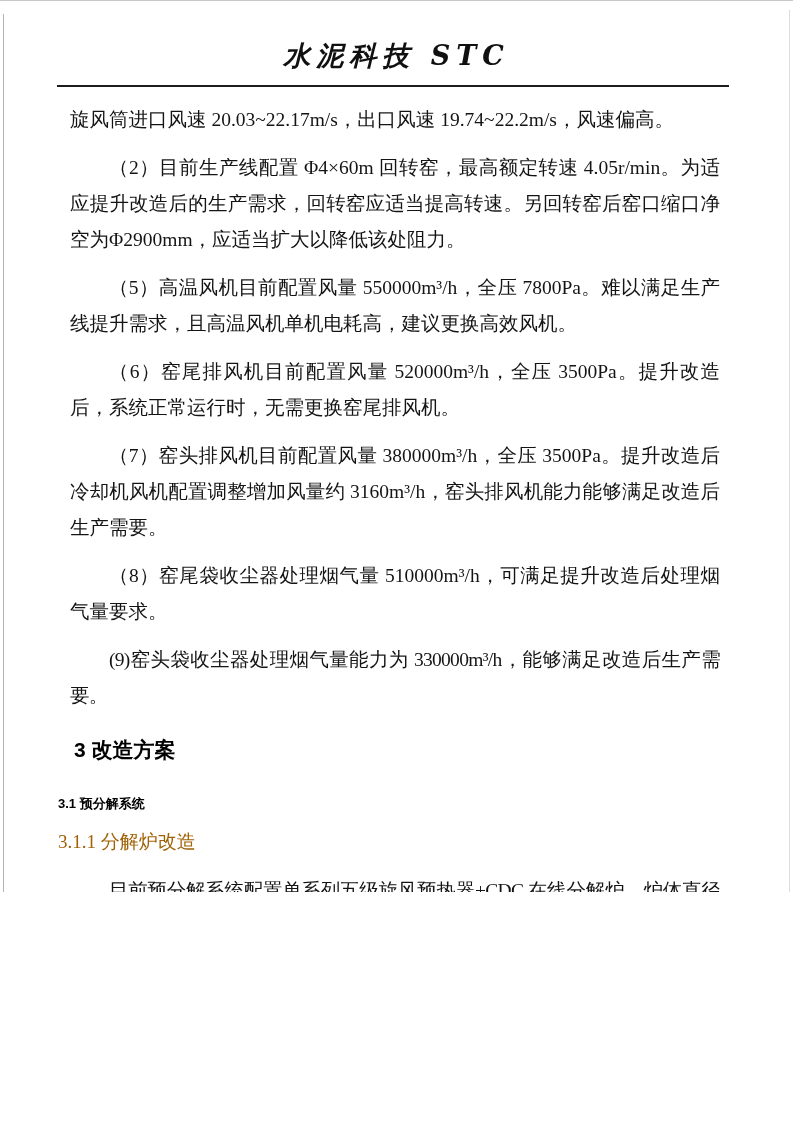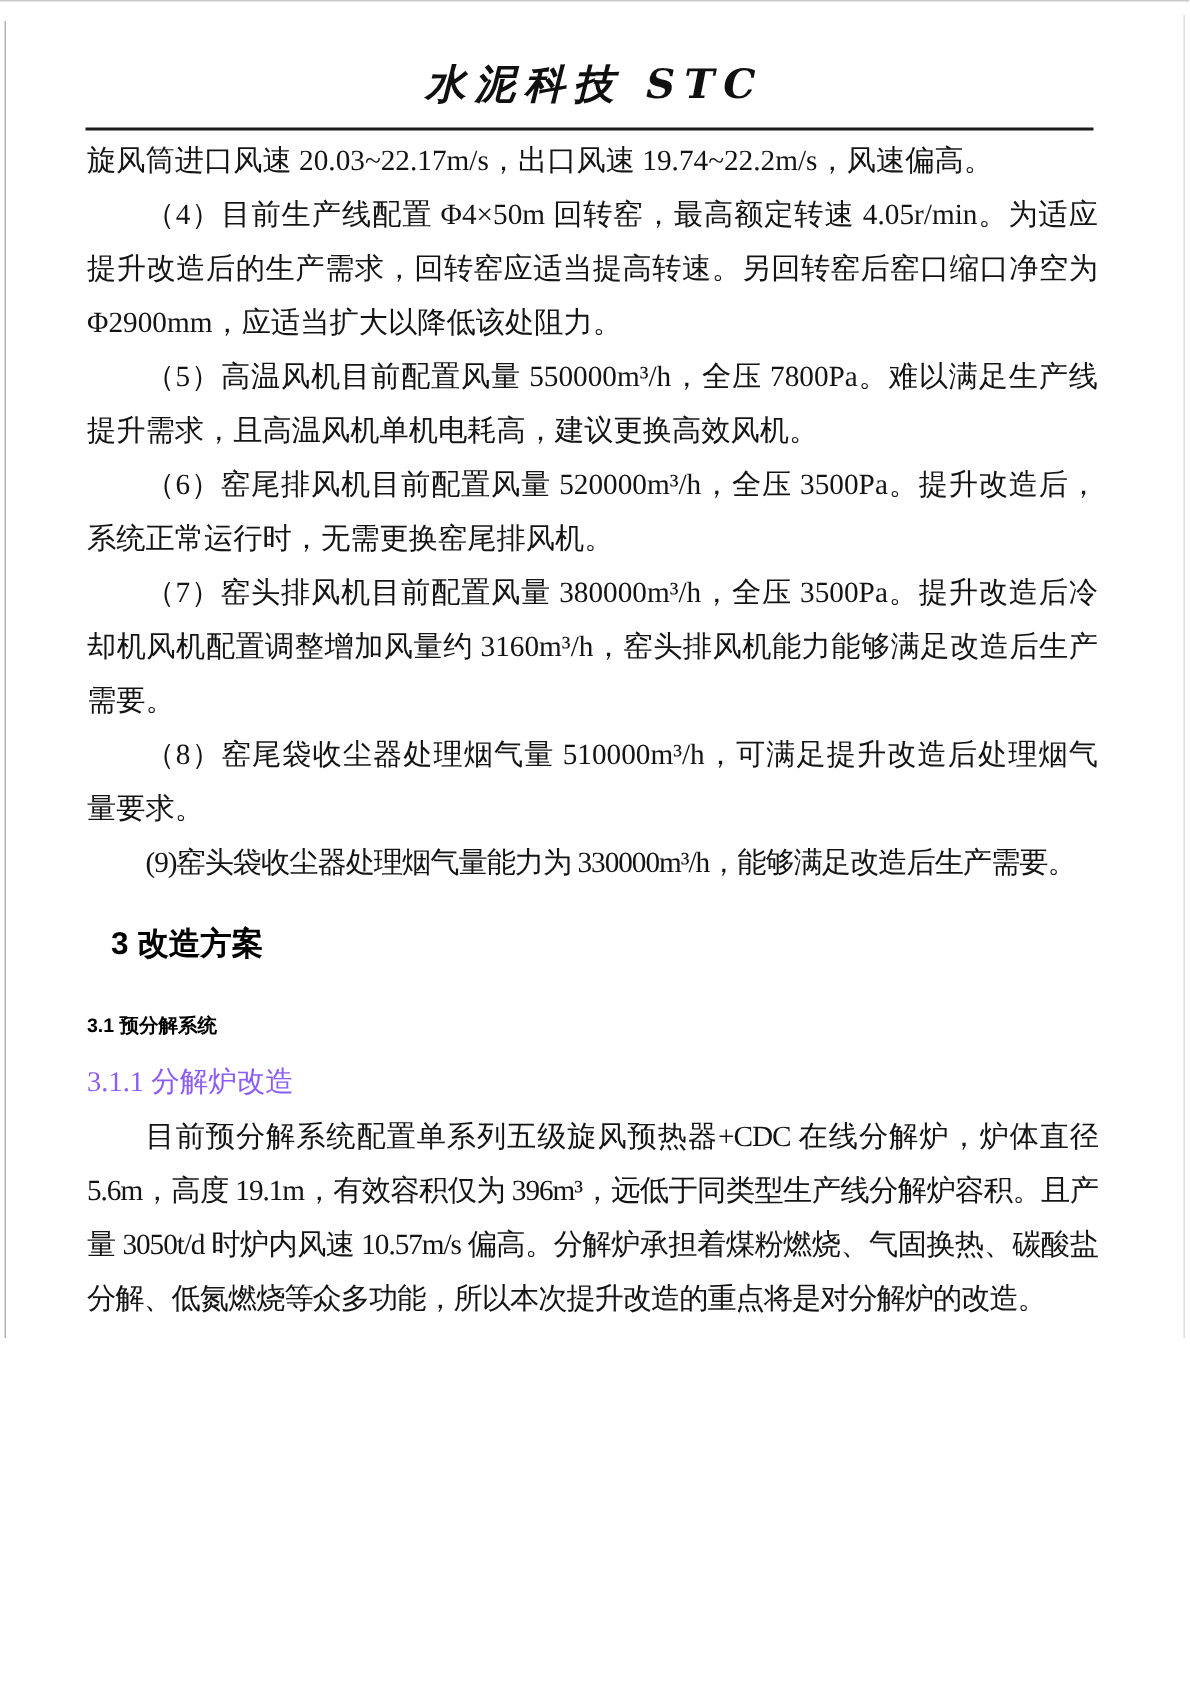--- a/index.html
+++ b/index.html
@@ -25,35 +25,35 @@
   }
   .header-rule{
     position:absolute;left:57px;top:85px;width:672px;height:2px;background:#1c1c1c;
   }
 
   .doc-body{
     position:absolute;left:58px;top:90px;width:674px;
     font-size:19.5px;line-height:36px;
     text-align:justify;text-justify:inter-ideograph;
   }
-  .doc-body p{margin:0;}
+  .doc-body p{margin:12px;}
   .doc-body p.indent{text-indent:2em;}
   .doc-body p.tight{letter-spacing:-0.7px;}
   .doc-body .h1{
     font-family:"Liberation Sans","DejaVu Sans",sans-serif;
     font-weight:bold;font-size:21px;color:#000;
     line-height:39px;margin:16px;
   }
   .doc-body .h2{
     font-family:"Liberation Sans","DejaVu Sans",sans-serif;
     font-weight:bold;font-size:13px;color:#000;
     line-height:38px;margin:0;
   }
   .doc-body .h3{
-    font-size:19px;color:#8b5cf6;
+    font-size:19px;color:#a16207;
     line-height:38px;margin:0;font-weight:normal;
   }
 
   .footer-rule{position:absolute;left:56px;top:1033px;width:680px;height:10px;}
   .footer-page-number{
     position:absolute;left:0;top:1023px;width:793px;text-align:center;
     font-family:"Liberation Sans","DejaVu Sans",sans-serif;
     font-size:14px;color:#1a1a1a;
   }
   .footer-issue{
@@ -70,21 +70,21 @@
   <div class="scan-top"></div>
   <div class="scan-left"></div>
   <div class="scan-right"></div>
 
   <div class="journal-title">水泥科技 STC</div>
 
   <div class="header-rule"></div>
 
   <div class="doc-body" id="doc-body">
       <p class="">旋风筒进口风速 20.03~22.17m/s，出口风速 19.74~22.2m/s，风速偏高。</p>
-      <p class="indent">（4）目前生产线配置 Φ4×50m 回转窑，最高额定转速 4.05r/min。为适应提升改造后的生产需求，回转窑应适当提高转速。另回转窑后窑口缩口净空为Φ2900mm，应适当扩大以降低该处阻力。</p>
+      <p class="indent">（2）目前生产线配置 Φ4×60m 回转窑，最高额定转速 4.05r/min。为适应提升改造后的生产需求，回转窑应适当提高转速。另回转窑后窑口缩口净空为Φ2900mm，应适当扩大以降低该处阻力。</p>
       <p class="indent">（5）高温风机目前配置风量 550000m³/h，全压 7800Pa。难以满足生产线提升需求，且高温风机单机电耗高，建议更换高效风机。</p>
       <p class="indent">（6）窑尾排风机目前配置风量 520000m³/h，全压 3500Pa。提升改造后，系统正常运行时，无需更换窑尾排风机。</p>
       <p class="indent">（7）窑头排风机目前配置风量 380000m³/h，全压 3500Pa。提升改造后冷却机风机配置调整增加风量约 3160m³/h，窑头排风机能力能够满足改造后生产需要。</p>
       <p class="indent">（8）窑尾袋收尘器处理烟气量 510000m³/h，可满足提升改造后处理烟气量要求。</p>
       <p class="indent tight">(9)窑头袋收尘器处理烟气量能力为 330000m³/h，能够满足改造后生产需要。</p>
       <p class="h1">3 改造方案</p>
       <p class="h2">3.1 预分解系统</p>
       <p class="h3">3.1.1 分解炉改造</p>
       <p class="indent tight">目前预分解系统配置单系列五级旋风预热器+CDC 在线分解炉，炉体直径 5.6m，高度 19.1m，有效容积仅为 396m³，远低于同类型生产线分解炉容积。且产量 3050t/d 时炉内风速 10.57m/s 偏高。分解炉承担着煤粉燃烧、气固换热、碳酸盐分解、低氮燃烧等众多功能，所以本次提升改造的重点将是对分解炉的改造。</p>
     </div>

